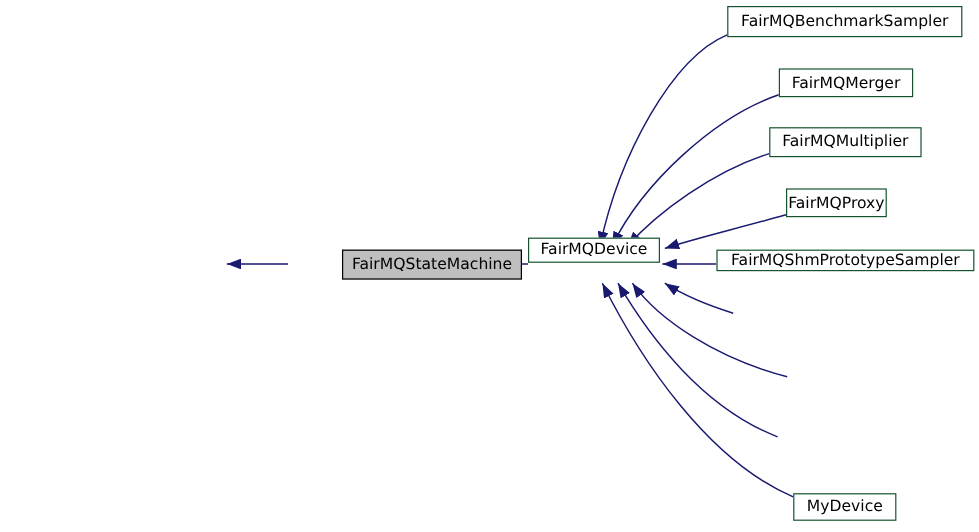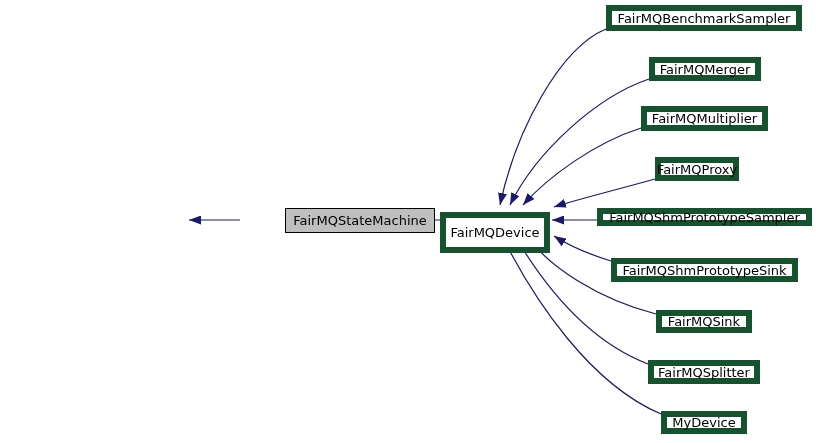--- a/index.html
+++ b/index.html
@@ -27,40 +27,40 @@
     stroke-width: 1.2;
     fill: none;
   }
   .node {
     position: absolute;
     display: flex;
     align-items: center;
     justify-content: center;
     box-sizing: border-box;
     background: #ffffff;
-    border: 6px solid #14532d;
+    border: 1px solid #14532d;
     color: #000000;
     font-size: 13px;
     text-align: center;
     white-space: pre-line;
     line-height: 17px;
     cursor: default;
   }
   .node--selected {
     background: #bfbfbf;
     border: 1.5px solid #000000;
     margin-left: 45px;
   }
   .node--external {
     border: 1px solid #c0c0c0;
   }
   
   .p-boost      { left: 6px;   top: 190px; width: 181px; height: 57px; }
   .p-sm         { left: 240px; top: 208px; width: 150px; height: 25px; }
-  .p-device     { left: 440px; top: 212px; width: 110px; height: 41px; }
+  .p-device     { left: 440px; top: 198px; width: 110px; height: 21px; }
   .p-benchmark  { left: 606px; top: 5px;   width: 196px; height: 26px; }
   .p-merger     { left: 649px; top: 57px;  width: 112px; height: 24px; }
   .p-multiplier { left: 641px; top: 106px; width: 127px; height: 25px; }
   .p-proxy      { left: 655px; top: 157px; width: 84px; height: 24px; }
   .p-shmsampler { left: 597px; top: 208px; width: 215px; height: 18px; }
   .p-shmsink    { left: 611px; top: 258px; width: 187px; height: 24px; }
   .p-sink       { left: 656px; top: 310px; width: 96px;  height: 23px; }
   .p-splitter   { left: 648px; top: 360px; width: 112px; height: 24px; }
   .p-mydevice   { left: 661px; top: 411px; width: 86px;  height: 23px; text-align: center; }
 </style>
@@ -96,21 +96,18 @@
   <div class="node p-benchmark">FairMQBenchmarkSampler</div>
 
   <div class="node p-multiplier">FairMQMultiplier</div>
 
   <div class="node p-merger">FairMQMerger</div>
 
   <div class="node p-proxy">FairMQProxy</div>
 
   <div class="node p-shmsampler">FairMQShmPrototypeSampler</div>
 
-  <div class="node p-shmsink">FairMQShmPrototypeSink</div>
 
-  <div class="node p-sink">FairMQSink</div>
 
-  <div class="node p-splitter">FairMQSplitter</div>
 
   <div class="node p-mydevice">MyDevice</div>
 
 </div>
 
 </body></html>

